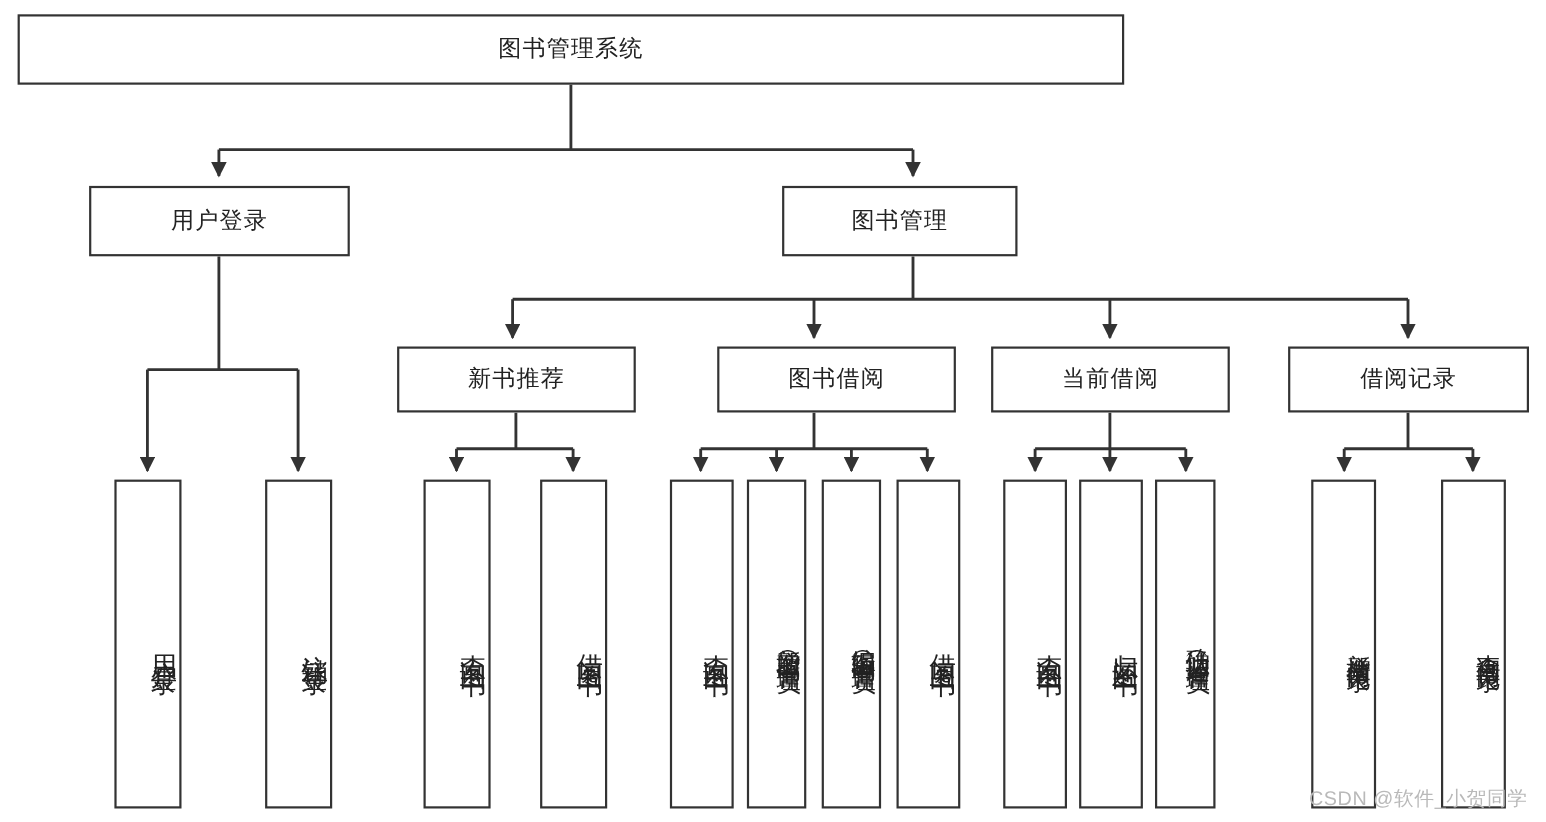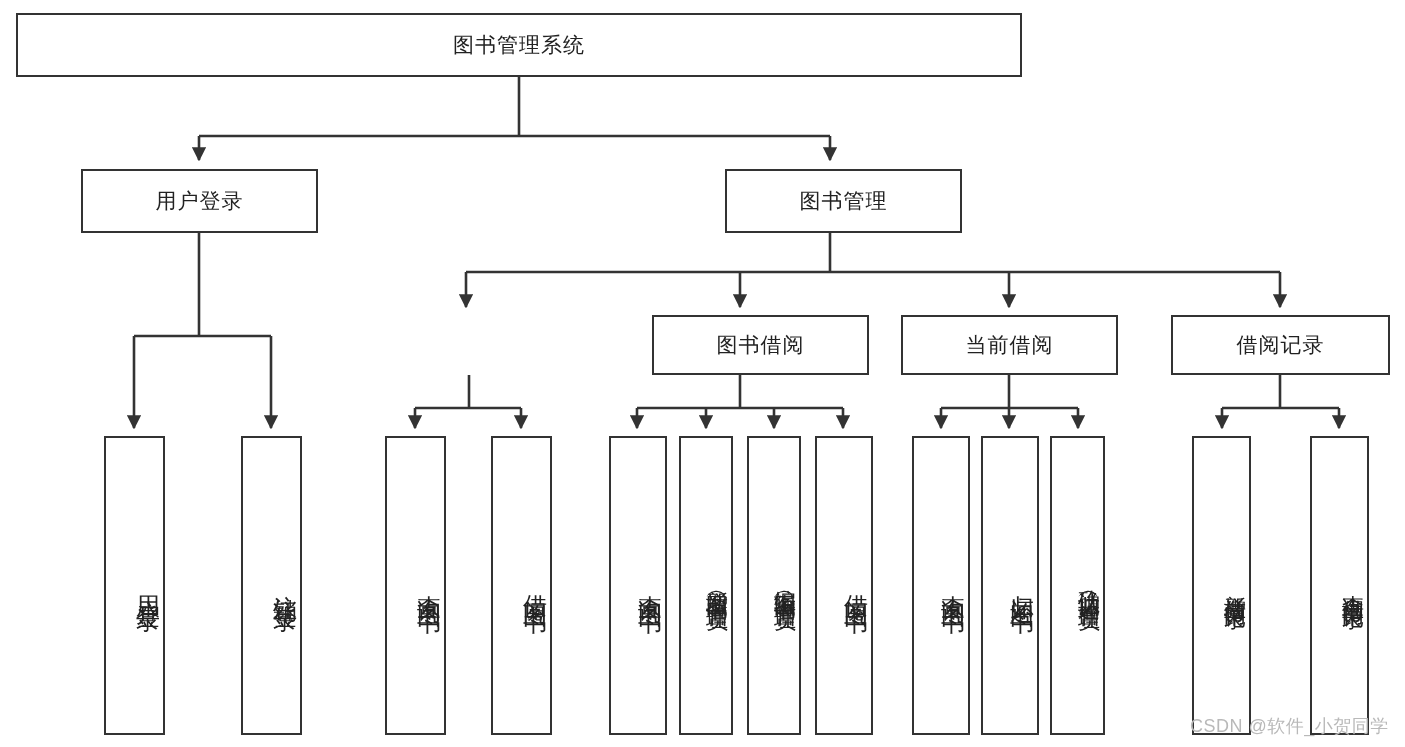--- a/index.html
+++ b/index.html
@@ -119,22 +119,23 @@
       <path d="M 1280 375 L 1280 408"></path>
       <path d="M 1222 408 L 1339 408"></path>
       <path d="M 1222 408 L 1222 428" marker-end="url(#arrow)"></path>
       <path d="M 1339 408 L 1339 428" marker-end="url(#arrow)"></path>
     </g>
   </svg>
 
   <div class="node horiz" style="left:16px; top:13px; width:1006px; height:64px;">图书管理系统</div>
 
   <div class="node horiz" style="left:81px; top:169px; width:237px; height:64px;">用户登录</div>
-  <div class="node horiz" style="left:711px; top:169px; width:237px; height:64px;margin-left:14px;">图书管理</div>
+  <div class="node horiz" style="left:711px; top:169px; width:214px; height:64px;">图书管理</div>
 
+  <div class="node horiz" style="left:361px; top:315px; width:217px; height:60px;">新书推荐</div>
   <div class="node horiz" style="left:652px; top:315px; width:217px; height:60px;">图书借阅</div>
   <div class="node horiz" style="left:901px; top:315px; width:217px; height:60px;">当前借阅</div>
   <div class="node horiz" style="left:1171px; top:315px; width:219px; height:60px;">借阅记录</div>
 
   <div class="node vert" style="left:104px; top:436px; width:61px; height:299px;">用户登录</div>
   <div class="node vert" style="left:241px; top:436px; width:61px; height:299px;">注销登录</div>
 
   <div class="node vert" style="left:385px; top:436px; width:61px; height:299px;">查询图书</div>
   <div class="node vert" style="left:491px; top:436px; width:61px; height:299px;">借阅图书</div>
 

